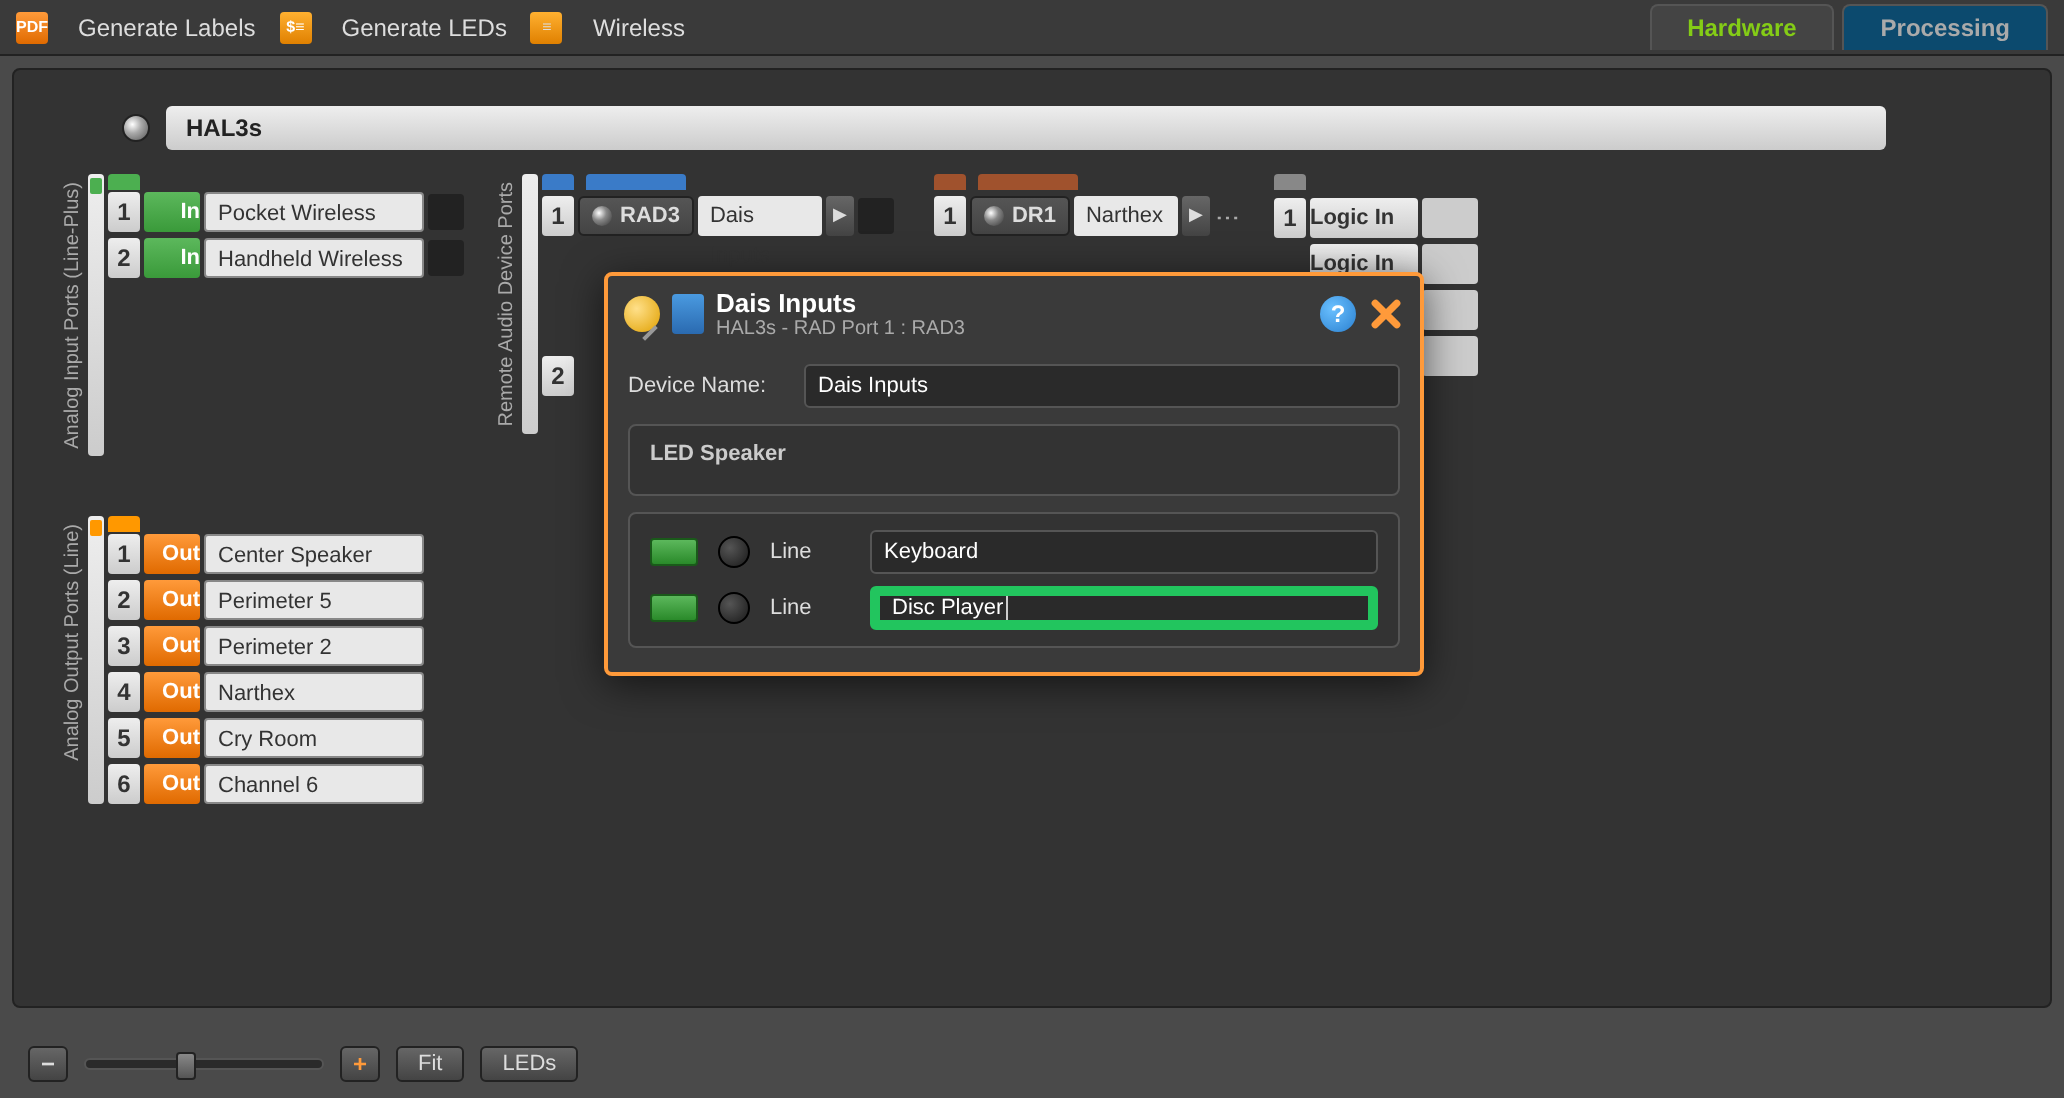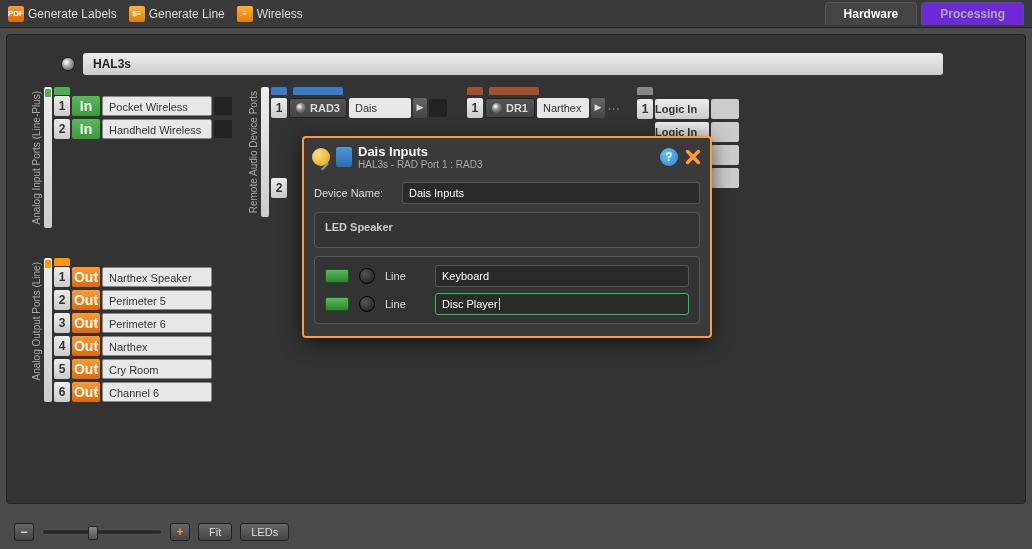--- a/index.html
+++ b/index.html
@@ -1,47 +1,47 @@
 <!DOCTYPE html>
 <html><head>
 <meta charset="utf-8">
 <style>
 * { box-sizing: border-box; margin: 0; padding: 0; font-family: Arial, sans-serif; }
 body { background: #4a4a4a; width: 1032px; height: 549px; overflow: hidden; color: #ddd; font-size: 12px; position: relative; }
 
 .toolbar { background: #3a3a3a; height: 28px; display: flex; align-items: center; padding: 0 8px; justify-content: space-between; border-bottom: 1px solid #222; }
 .toolbar-left { display: flex; gap: 12px; align-items: center; }
-.toolbar-btn { display: flex; align-items: center; gap: 4px; cursor: pointer; color: #ddd; justify-content: flex-end; }
+.toolbar-btn { display: flex; align-items: center; gap: 15px; cursor: pointer; color: #ddd; justify-content: flex-end; }
 .toolbar-btn .ico { width: 16px; height: 16px; border-radius: 2px; display: flex; align-items: center; justify-content: center; font-size: 8px; font-weight: bold; }
 .ico-pdf { background: linear-gradient(#ff9a3a,#e06a00); color: #fff; }
 .ico-list { background: linear-gradient(#ffb030,#e08000); color: #fff; }
 .ico-res { background: linear-gradient(#ffb030,#e08000); width: 14px; }
 .tabs { display: flex; gap: 4px; }
-.tab { padding: 4px 18px; background: #6d28d9; border-radius: 4px 4px 0 0; cursor: pointer; font-weight: bold; color: #aaa; border: 1px solid #555; border-bottom: none; }
-.tab.active { background: #444; color: #ffffff; }
+.tab { padding: 4px 18px; background: #0c4a6e; border-radius: 4px 4px 0 0; cursor: pointer; font-weight: bold; color: #aaa; border: 1px solid #555; border-bottom: none; }
+.tab.active { background: #444; color: #84cc16; }
 
 .workspace { background: #333; margin: 6px; border-radius: 4px; height: 470px; padding: 18px 24px; position: relative; border: 1px solid #222; }
 
 .device-header { display: flex; align-items: center; gap: 8px; margin-bottom: 12px; margin-left: 30px; }
 .device-led { width: 14px; height: 14px; border-radius: 50%; background: radial-gradient(circle at 35% 35%, #fff, #aaa 40%, #555); border: 1px solid #222; }
 .device-title-bar { background: linear-gradient(#eee,#ccc); color: #222; font-weight: bold; padding: 2px 10px; border-radius: 3px; width: 860px; height: 22px; display: flex; align-items: center; }
 
 .ports-area { display: flex; gap: 10px; align-items: flex-start; }
 
 .port-group { display: flex; align-items: flex-start; gap: 2px; }
 .vlabel { writing-mode: vertical-rl; transform: rotate(180deg); font-size: 10px; color: #aaa; text-align: center; padding: 4px 0; }
 .strip { width: 8px; background: linear-gradient(#eee,#ccc); border-radius: 2px; align-self: stretch; position: relative; }
 .strip-tick { position: absolute; width: 6px; height: 8px; left: 1px; border-radius: 1px; }
 .strip-in { background: #4caf50; top: 2px; }
 .strip-out { background: #ff9800; top: 2px; }
 
 .port-rows { display: flex; flex-direction: column; gap: 3px; }
 .port-row { display: flex; align-items: center; gap: 2px; height: 20px; }
 .port-num { width: 16px; height: 20px; background: linear-gradient(#eee,#ccc); color: #333; text-align: center; font-weight: bold; border-radius: 2px; line-height: 20px; }
-.port-dir { width: 28px; height: 20px; color: #fff; font-weight: bold; text-align: center; border-radius: 2px; line-height: 20px; font-size: 14px; }
+.port-dir { width: 28px; height: 20px; color: #fff; font-weight: bold; text-align: right; border-radius: 2px; line-height: 20px; font-size: 11px; }
 .dir-in { background: linear-gradient(#5cb85c,#3a9a3a); }
 .dir-out { background: linear-gradient(#ff9a3a,#e06a00); }
 .port-label { width: 110px; height: 20px; background: #e8e8e8; color: #333; padding: 0 6px; border-radius: 2px; line-height: 20px; border: 1px solid #888; font-size: 11px; }
 .port-conn { width: 18px; height: 18px; background: #222; border-radius: 2px; }
 .rad-header-row { display: flex; gap: 2px; align-items: center; height: 20px; }
 .rad-header-accent { width: 50px; height: 8px; border-radius: 2px 2px 0 0; }
 .acc-blue { background: #3a7bc8; }
 .acc-brown { background: #a0522d; }
 .acc-gray { background: #888; }
 .rad-chip { display: flex; align-items: center; gap: 4px; background: linear-gradient(#555,#444); padding: 2px 6px; border-radius: 3px; height: 20px; border: 1px solid #222; }
@@ -75,21 +75,21 @@
 .section { background: #333; border: 1px solid #555; border-radius: 4px; padding: 8px 10px; margin-bottom: 8px; }
 .section-title { font-weight: bold; font-size: 11px; margin-bottom: 6px; color: #ccc; }
 .select-box { display: flex; }
 .select-val { background: #2a2a2a; border: 1px solid #555; border-radius: 3px 0 0 3px; padding: 2px 6px; color: #fff; font-size: 11px; width: 76px; }
 .select-arrow { width: 18px; background: linear-gradient(#666,#444); border-radius: 0 3px 3px 0; text-align: center; font-size: 8px; line-height: 18px; cursor: pointer; border: 1px solid #555; border-left: none; }
 .chk { width: 13px; height: 13px; background: linear-gradient(#666,#444); border: 1px solid #222; border-radius: 2px; cursor: pointer; }
 .line-row { display: flex; align-items: center; gap: 10px; margin-bottom: 6px; }
 .line-led { width: 24px; height: 14px; background: linear-gradient(#5cb85c,#2a8a2a); border-radius: 2px; border: 1px solid #1a5a1a; }
 .line-knob { width: 16px; height: 16px; border-radius: 50%; background: radial-gradient(circle at 35% 35%, #555, #1a1a1a); border: 1px solid #000; }
 .line-type { width: 40px; font-size: 11px; color: #ddd; }
-.line-input { flex: 1; background: #2a2a2a; border: 1px solid #22c55e; border-radius: 3px; padding: 3px 6px; color: #fff; font-size: 11px; height: 22px; display: flex; align-items: center; }
+.line-input { flex: 1; background: #2a2a2a; border: 5px solid #22c55e; border-radius: 3px; padding: 3px 6px; color: #fff; font-size: 11px; height: 22px; display: flex; align-items: center; }
 .cursor { display: inline-block; width: 1px; height: 12px; background: #ccc; margin-left: 1px; animation: blink 1s infinite; }
 @keyframes blink { 50% { opacity: 0; } }
 
 .footer { position: absolute; bottom: 8px; left: 14px; display: flex; align-items: center; gap: 8px; }
 .zoom-btn { width: 20px; height: 18px; background: linear-gradient(#666,#444); border: 1px solid #222; border-radius: 3px; text-align: center; line-height: 16px; font-weight: bold; cursor: pointer; color: #ddd; }
 .zoom-btn.plus { color: #ff9a3a; }
 .slider { width: 120px; height: 6px; background: #2a2a2a; border-radius: 3px; position: relative; border: 1px solid #555; }
 .slider-thumb { position: absolute; top: -4px; width: 10px; height: 14px; background: linear-gradient(#888,#555); border-radius: 2px; border: 1px solid #222; cursor: pointer; }
 .fit-btn { padding: 2px 10px; background: linear-gradient(#666,#444); border: 1px solid #222; border-radius: 3px; cursor: pointer; font-size: 11px; }
 .port-block-top { height: 8px; border-radius: 2px 2px 0 0; margin-bottom: 1px; }
@@ -98,21 +98,21 @@
 <body>
 
 <div class="toolbar">
   <div class="toolbar-left">
     <div class="toolbar-btn">
       <span class="ico ico-pdf">PDF</span>
       <span>Generate Labels</span>
     </div>
     <div class="toolbar-btn">
       <span class="ico ico-list">$≡</span>
-      <span>Generate Line</span>
+      <span>Generate LEDs</span>
     </div>
     <div class="toolbar-btn">
       <span class="ico ico-res">≡</span>
       <span>Wireless</span>
     </div>
   </div>
   <div class="tabs">
     <div class="tab active">Hardware</div>
     <div class="tab">Processing</div>
   </div>
@@ -231,31 +231,31 @@
     <div class="vlabel">Analog Output Ports (Line)</div>
     <div class="strip">
         <div class="strip-tick strip-out"></div>
       </div>
     <div style="display:flex;flex-direction:column;">
       <div class="port-block-top" style="background:#ff9800;width:16px"></div>
       <div class="port-rows">
         <div class="port-row">
             <div class="port-num">1</div>
             <div class="port-dir dir-out">Out</div>
-            <div class="port-label">Narthex Speaker</div>
+            <div class="port-label">Center Speaker</div>
           </div>
         <div class="port-row">
             <div class="port-num">2</div>
             <div class="port-dir dir-out">Out</div>
             <div class="port-label">Perimeter 5</div>
           </div>
         <div class="port-row">
             <div class="port-num">3</div>
             <div class="port-dir dir-out">Out</div>
-            <div class="port-label">Perimeter 6</div>
+            <div class="port-label">Perimeter 2</div>
           </div>
         <div class="port-row">
             <div class="port-num">4</div>
             <div class="port-dir dir-out">Out</div>
             <div class="port-label">Narthex</div>
           </div>
         <div class="port-row">
             <div class="port-num">5</div>
             <div class="port-dir dir-out">Out</div>
             <div class="port-label">Cry Room</div>

